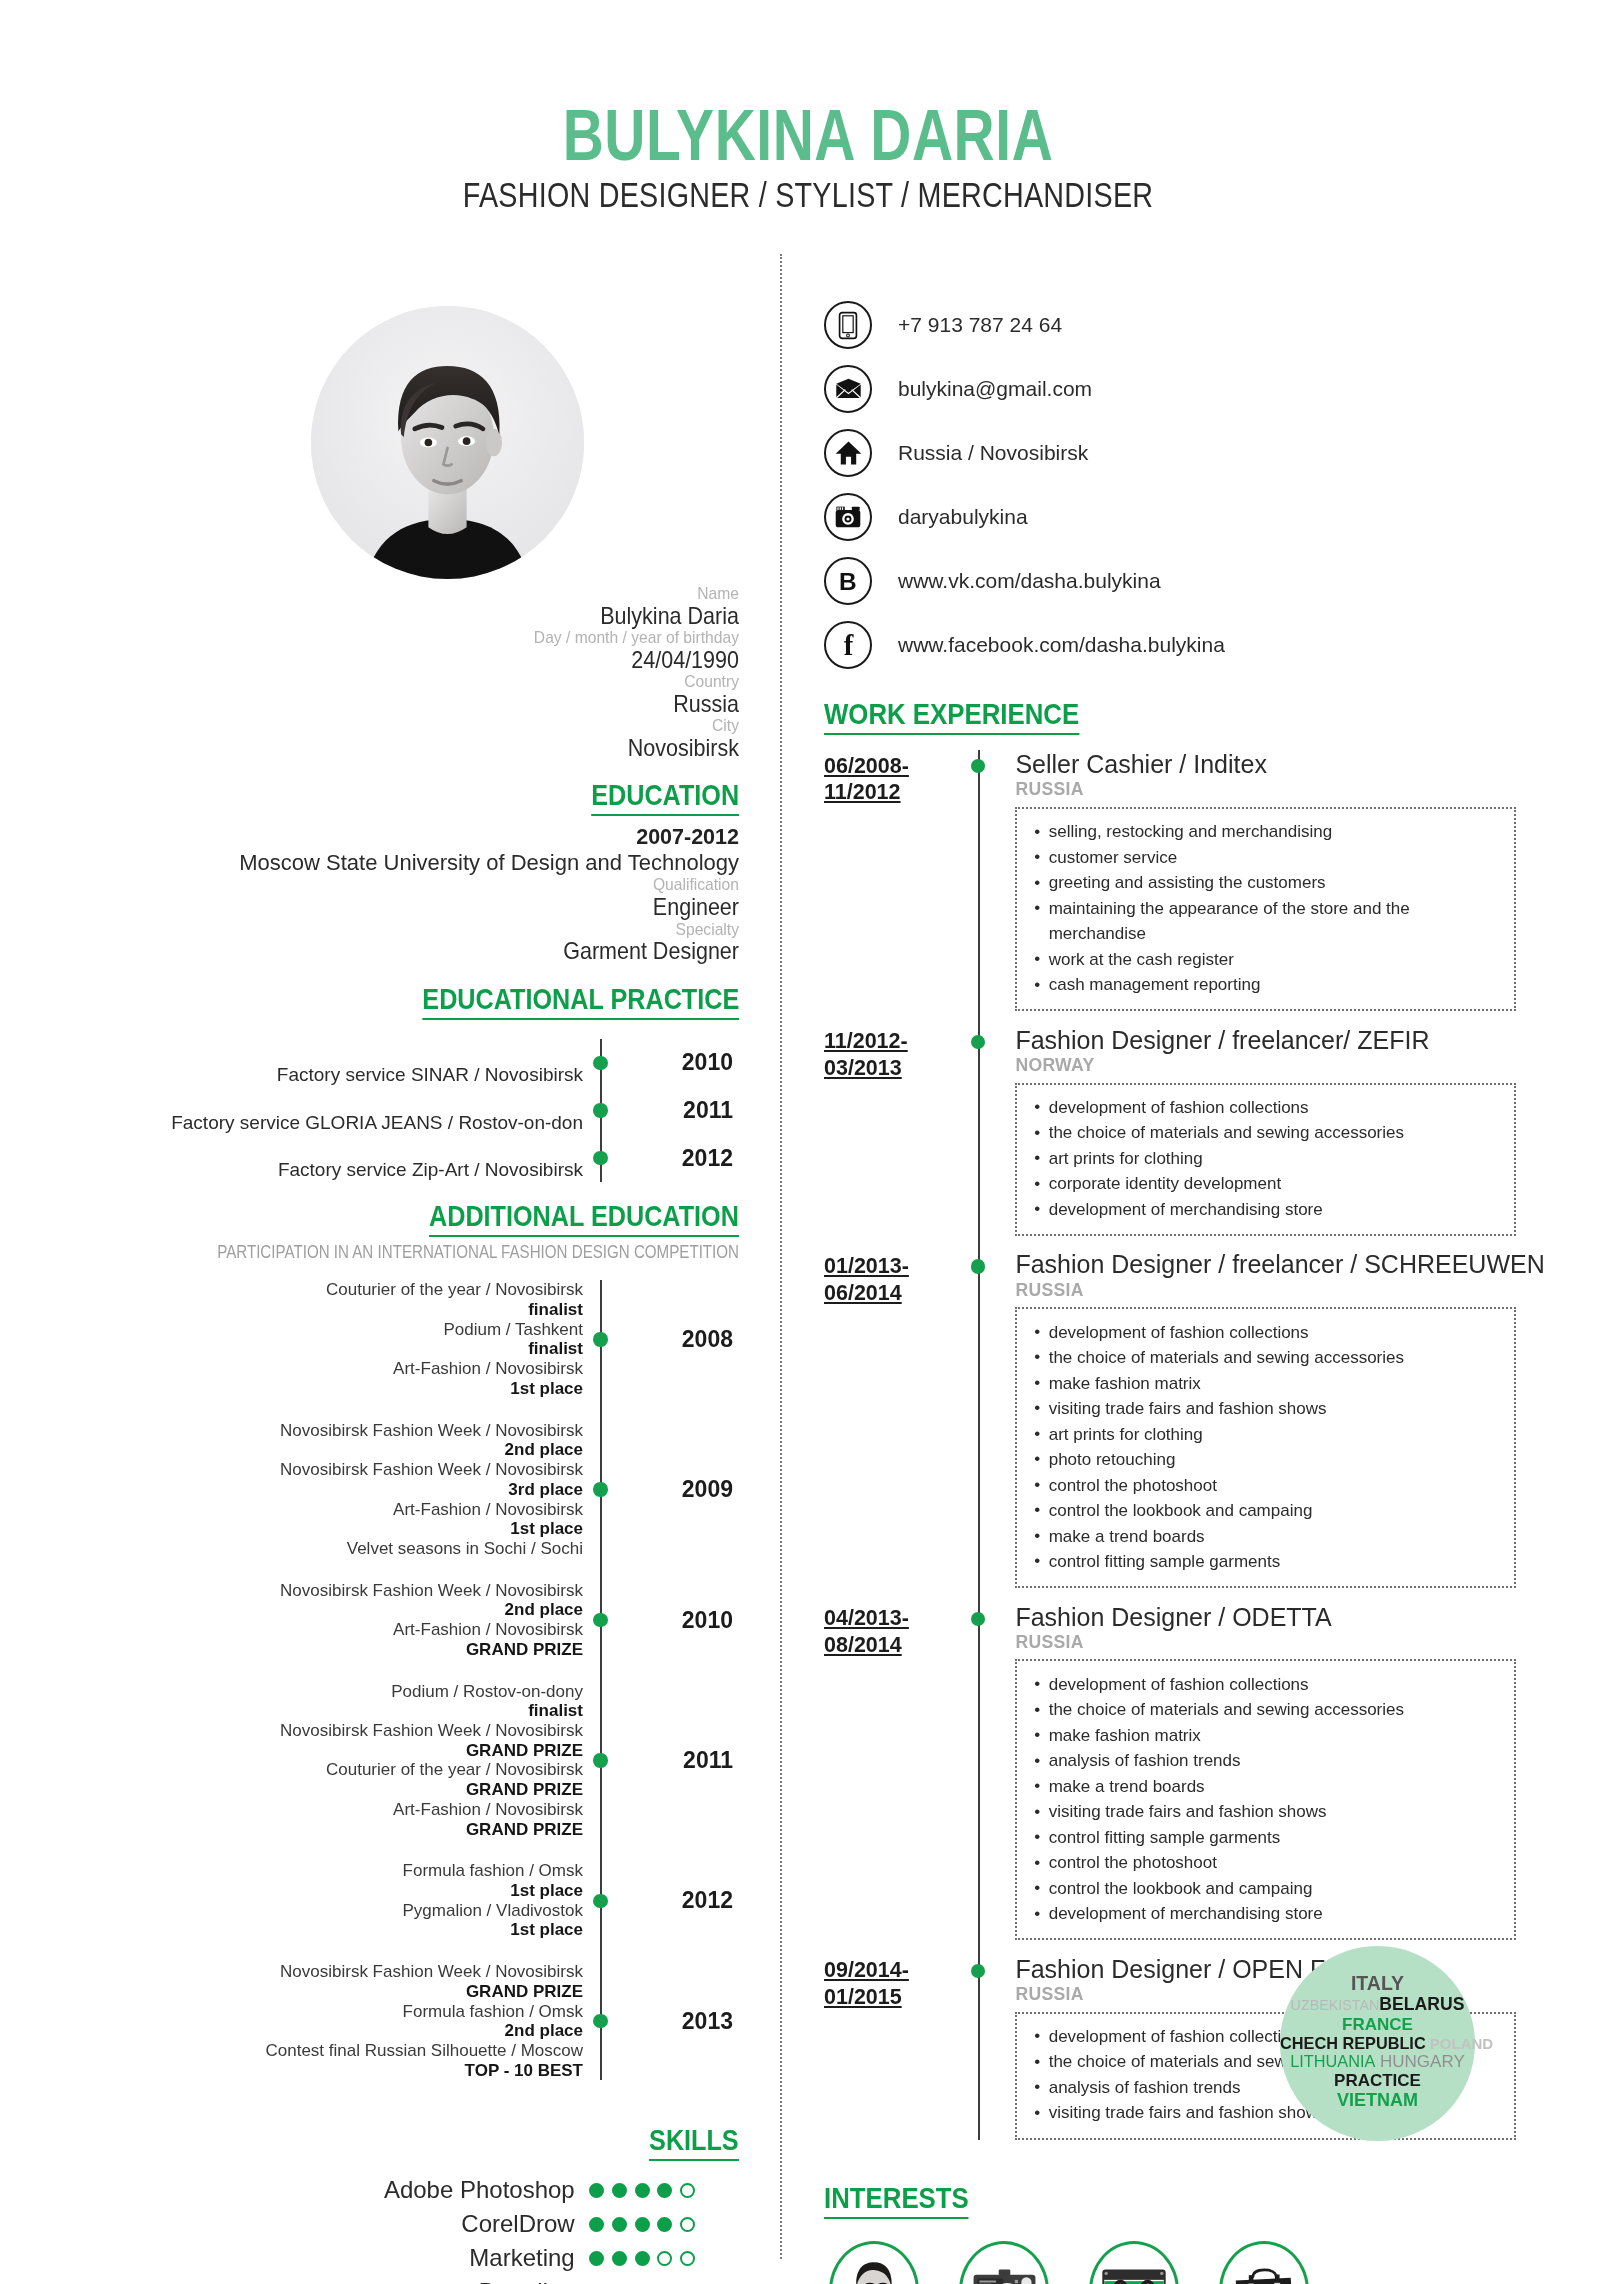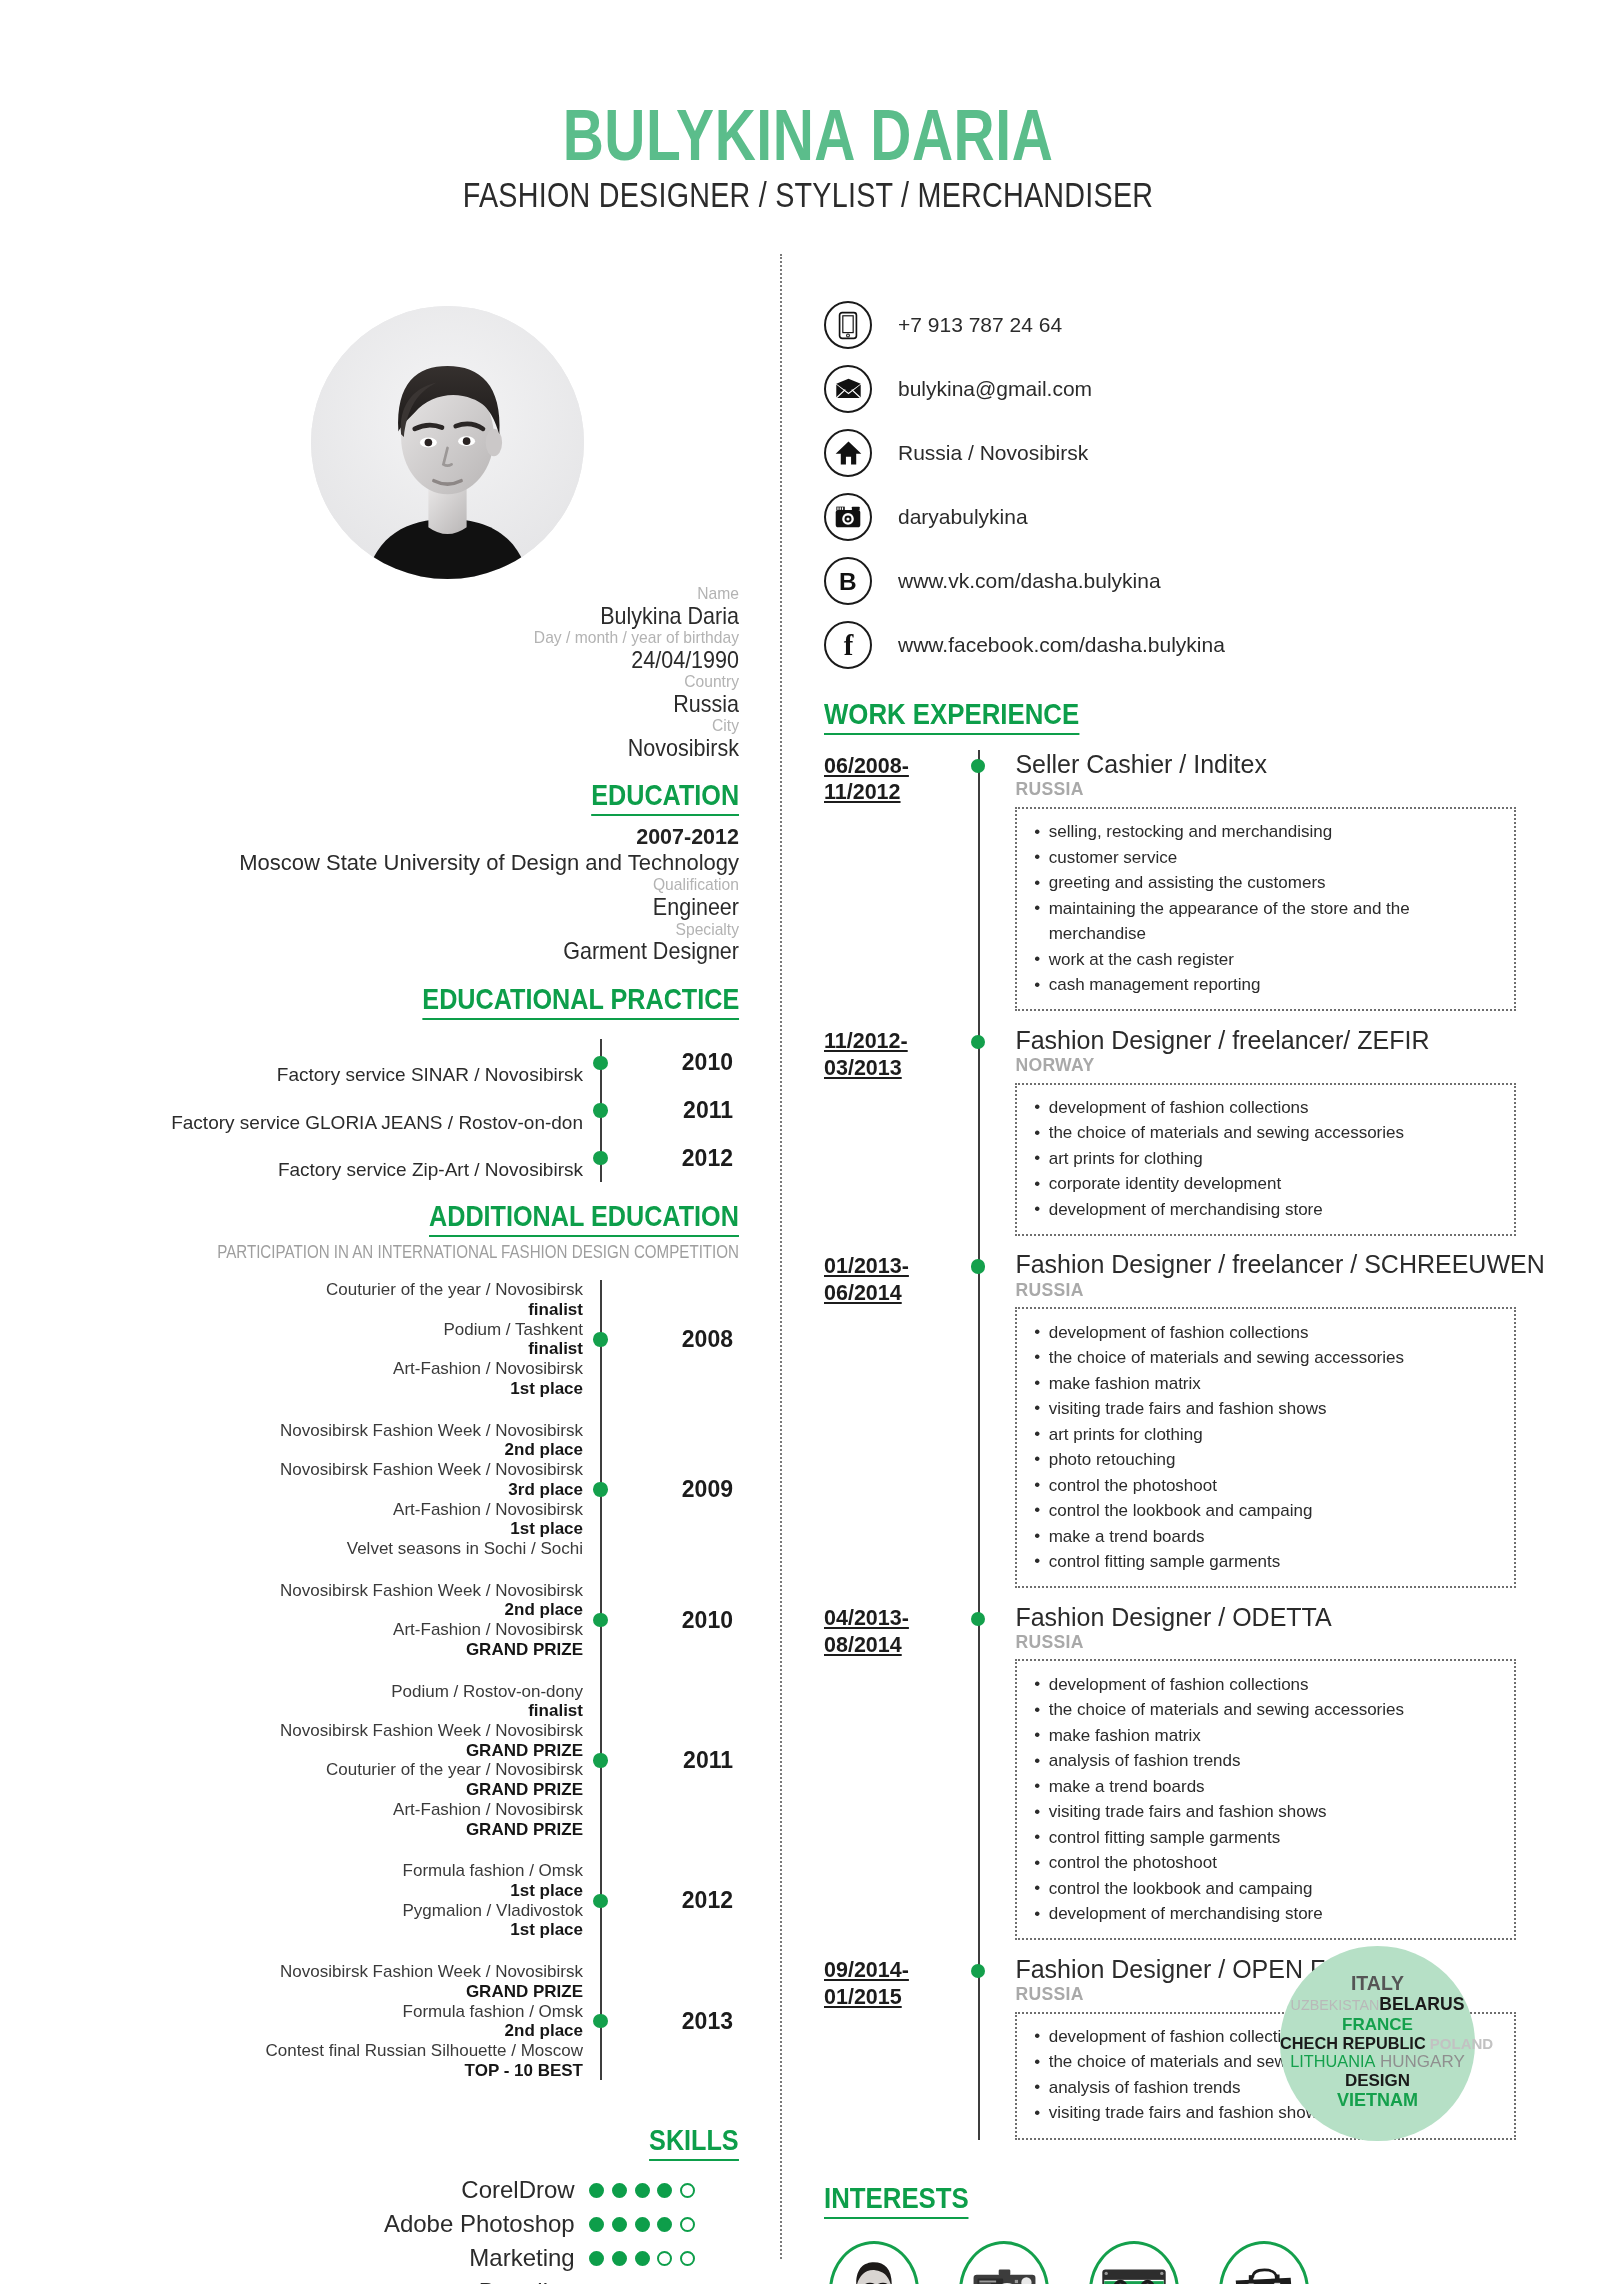--- a/index.html
+++ b/index.html
@@ -365,31 +365,31 @@
               <div class="tl-right">2013</div>
             </div>
           </div>
       </div>
     </div>
 
     <div class="skills-wrap">
       <div class="sec-head">SKILLS</div>
       <div id="skill-rows">
           <div class="skill-row">
-            <span class="skill-name">CorelDrow</span>
+            <span class="skill-name">Adobe Photoshop</span>
             <span class="dots">
               <span class="dot full"></span>
               <span class="dot full"></span>
               <span class="dot full"></span>
               <span class="dot full"></span>
               <span class="dot"></span>
             </span>
           </div>
           <div class="skill-row">
-            <span class="skill-name">Adobe Photoshop</span>
+            <span class="skill-name">CorelDrow</span>
             <span class="dots">
               <span class="dot full"></span>
               <span class="dot full"></span>
               <span class="dot full"></span>
               <span class="dot full"></span>
               <span class="dot"></span>
             </span>
           </div>
           <div class="skill-row">
             <span class="skill-name">Marketing</span>
@@ -666,18 +666,18 @@
       
     </div>
   </div>
 
   <div class="countries" id="countries">
       <div class="cw-line"><span class="cw" style="font-size: 19.5px; color: rgb(85, 85, 85); font-weight: 700;">ITALY</span></div>
       <div class="cw-line"><span class="cw" style="font-size: 14.3px; color: rgb(185, 185, 185); font-weight: 400;">UZBEKISTAN</span><span class="cw" style="font-size: 17.6px; color: rgb(26, 26, 26); font-weight: 700;">BELARUS</span></div>
       <div class="cw-line"><span class="cw" style="font-size: 17px; color: rgb(20, 160, 76); font-weight: 700;">FRANCE</span></div>
       <div class="cw-line"><span class="cw" style="font-size: 16.3px; color: rgb(26, 26, 26); font-weight: 700;">CHECH REPUBLIC</span><span class="cw" style="font-size: 15px; color: rgb(194, 194, 194); font-weight: 700;"> POLAND</span></div>
       <div class="cw-line"><span class="cw" style="font-size: 16.3px; color: rgb(20, 160, 76); font-weight: 400;">LITHUANIA</span><span class="cw" style="font-size: 17px; color: rgb(143, 143, 143); font-weight: 400;"> HUNGARY</span></div>
-      <div class="cw-line"><span class="cw" style="font-size: 17px; color: rgb(26, 26, 26); font-weight: 700;">DESIGN</span></div>
+      <div class="cw-line"><span class="cw" style="font-size: 17px; color: rgb(26, 26, 26); font-weight: 700;">PRACTICE</span></div>
       <div class="cw-line"><span class="cw" style="font-size: 18px; color: rgb(20, 160, 76); font-weight: 700;">VIETNAM</span></div>
     </div>
 
 </div>
 
 
 </body></html>

